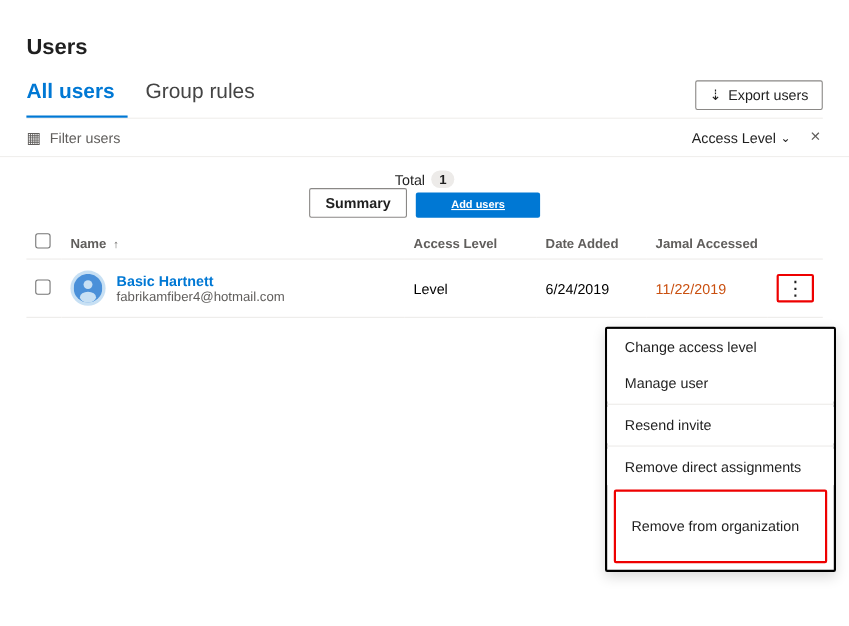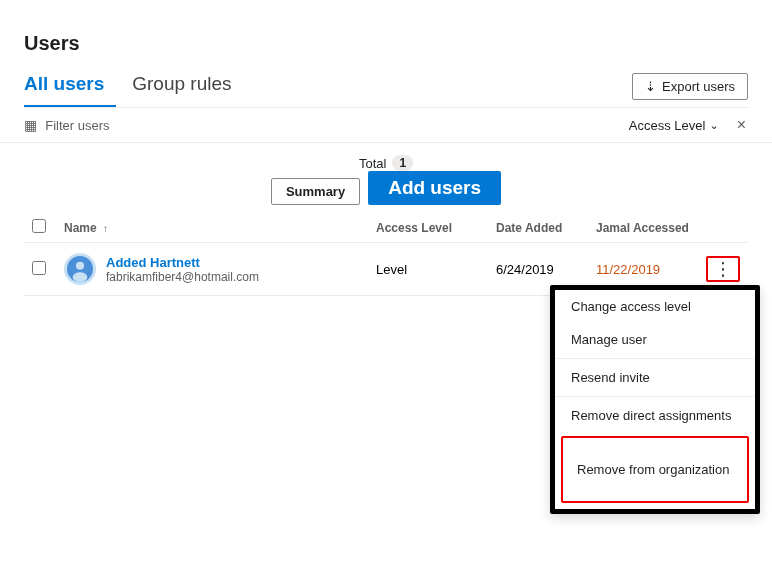--- a/index.html
+++ b/index.html
@@ -141,25 +141,26 @@
       font-size: 13px;
       color: #1f1f1f;
       cursor: pointer;
       border-radius: 2px;
       font-weight: 600;
     }
     .add-users-btn {
       background: #0078d4;
       color: #fff;
       border: none;
-      padding: 6px 20px;
-      font-size: 19px;
-      cursor: pointer;
-      border-radius: 2px;
-      font-weight: 600;
+      padding: 6px 32px;
+      font-size: 10px;
+      cursor: pointer;
+      border-radius: 2px;
+      font-weight: 600;
+      text-decoration: underline;
     }
     .table {
       width: 100%;
       border-collapse: collapse;
     }
     .table th {
       text-align: left;
       font-size: 12px;
       color: #605e5c;
       font-weight: 600;
@@ -212,23 +213,23 @@
       padding: 2px 6px;
       border-radius: 2px;
       display: flex;
       align-items: center;
       justify-content: center;
       line-height: 1;
     }
     .context-menu {
       position: absolute;
       right: 12px;
-      top: 285px;
-      background: #fff;
-      border: 5px solid #000000;
+      top: 297px;
+      background: #fff;
+      border: 2px solid #000000;
       box-shadow: 0 4px 12px rgba(0,0,0,0.15);
       min-width: 210px;
       z-index: 100;
       border-radius: 2px;
     }
     .menu-item {
       padding: 9px 16px;
       font-size: 13px;
       color: #1f1f1f;
       cursor: pointer;
@@ -353,21 +354,21 @@
           <td class="name-col">
             <div class="user-cell">
               <div class="avatar">
                 <svg class="avatar-person" viewBox="0 0 32 32">
                   <circle cx="16" cy="16" r="16" fill="#4a90d9"></circle>
                   <circle cx="16" cy="12" r="5" fill="#c7e0f4"></circle>
                   <ellipse cx="16" cy="26" rx="9" ry="6" fill="#c7e0f4"></ellipse>
                 </svg>
               </div>
               <div>
-                <div class="user-name">Added Hartnett</div>
+                <div class="user-name">Basic Hartnett</div>
                 <div class="user-email">fabrikamfiber4@hotmail.com</div>
               </div>
             </div>
           </td>
           <td class="access-col">
             <span>Level</span>
           </td>
           <td class="date-col">
             <span>6/24/2019</span>
           </td>

